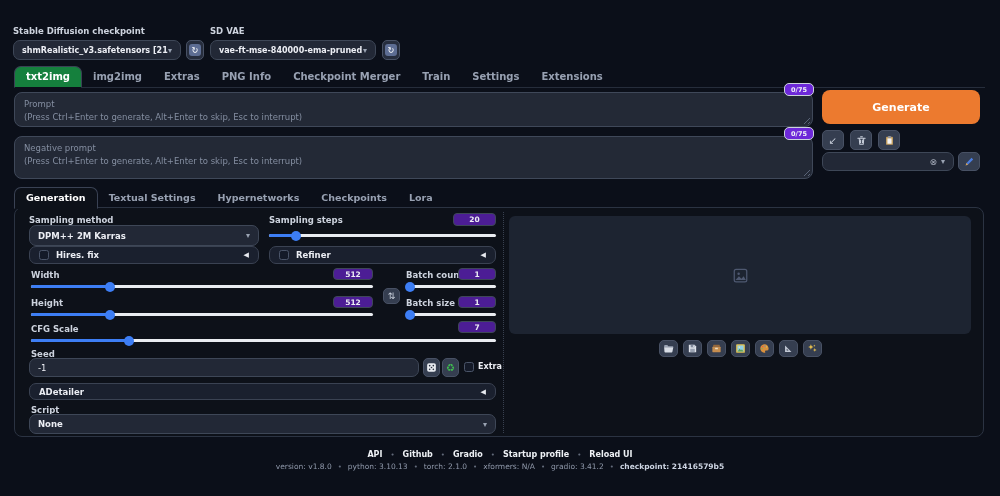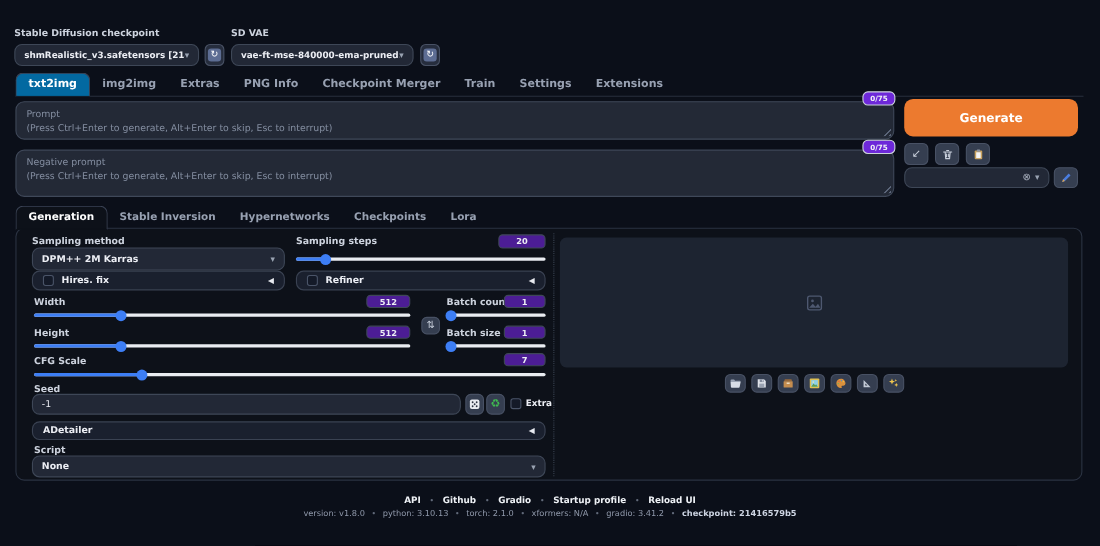--- a/index.html
+++ b/index.html
@@ -17,21 +17,21 @@
             display:flex; align-items:center; justify-content:center; color:#c9d0dc; cursor:pointer; }
   .ta { position:absolute; background:#232936; border:1px solid #3f4859; border-radius:8px; padding:5px 9px;
         color:#848ea1; font-size:8.5px; line-height:1.55; }
   .resize-handle { position:absolute; right:2px; bottom:2px; width:8px; height:8px;
         background:repeating-linear-gradient(135deg,#5a6478 0 1px,transparent 1px 3.2px);
         clip-path:polygon(100% 0,100% 100%,0 100%); }
   .badge { position:absolute; background:#6d28d9; border:1px solid #ccd2dc; border-radius:5px;
         color:#f0f2f6; font-size:6.5px; font-weight:700; padding:1.5px 6px; z-index:3; }
   .tabbar { position:absolute; display:flex; align-items:flex-end; border-bottom:1px solid #262d3b; }
   .tab { padding:4px 11px 5px; font-size:10px; font-weight:600; color:#98a1b2; white-space:nowrap; cursor:pointer; }
-  .tab.active { color:#ffffff; font-weight:700; background:#0369a1; border:1px solid #3a4254;
+  .tab.active { color:#ffffff; font-weight:700; background:#15803d; border:1px solid #3a4254;
         border-bottom:1px solid #0b0f19; border-radius:7px 7px 0 0; margin-bottom:-1px; }
   .subtab { padding:4px 11px 5px; font-size:9.5px; font-weight:600; color:#98a1b2; white-space:nowrap; cursor:pointer; }
   .subtab.active { color:#ffffff; font-weight:700; background:#0d1119; border:1px solid #3a4254;
         border-bottom:1px solid #0d1119; border-radius:7px 7px 0 0; margin-bottom:-1px; }
   .acc { position:absolute; background:#1a202e; border:1px solid #3a4252; border-radius:7px;
         display:flex; align-items:center; gap:7px; padding:0 9px; font-size:8.5px; font-weight:700; color:#eceef4; }
   .acc .tri { margin-left:auto; font-size:7px; color:#e8eaf0; }
   .chk { width:10px; height:10px; background:#141a28; border:1px solid #4a5468; border-radius:2.5px; flex:none; }
   .slider { position:absolute; height:3px; background:#e9ecf1; border-radius:2px; }
   .slider .fill { position:absolute; left:0; top:0; height:100%; background:#3d7ef5; border-radius:2px; }
@@ -117,21 +117,21 @@
   </div>
   <div class="btn-sm" style="left:958px;top:152px;width:22px;height:19px;">
     <svg width="11" height="11" viewBox="0 0 24 24">
         <path d="M3.5 20.5l2-5.5L16.5 4l3.5 3.5L9 18.5l-5.5 2z" fill="#4a7de0"></path>
         <path d="M5.5 15l-2 5.5L9 18.5 5.5 15z" fill="#e0a34a"></path>
       </svg>
   </div>
 
   <div class="tabbar" style="left:14px;top:187px;width:971px;border-bottom:none;z-index:2;">
     <div class="subtab active">Generation</div>
-    <div class="subtab">Stable Inversion</div>
+    <div class="subtab">Textual Settings</div>
     <div class="subtab">Hypernetworks</div>
     <div class="subtab">Checkpoints</div>
     <div class="subtab">Lora</div>
   </div>
 
   <div style="position:absolute;left:14px;top:207px;width:970px;height:230px;background:#0d1119;border:1px solid #2b3342;border-radius:8px;">
 
     <div class="lbl" style="position:absolute;left:14px;top:7px;">Sampling method</div>
     <div class="dd" style="left:14px;top:17px;width:230px;height:21px;">
       <span>DPM++ 2M Karras</span>

